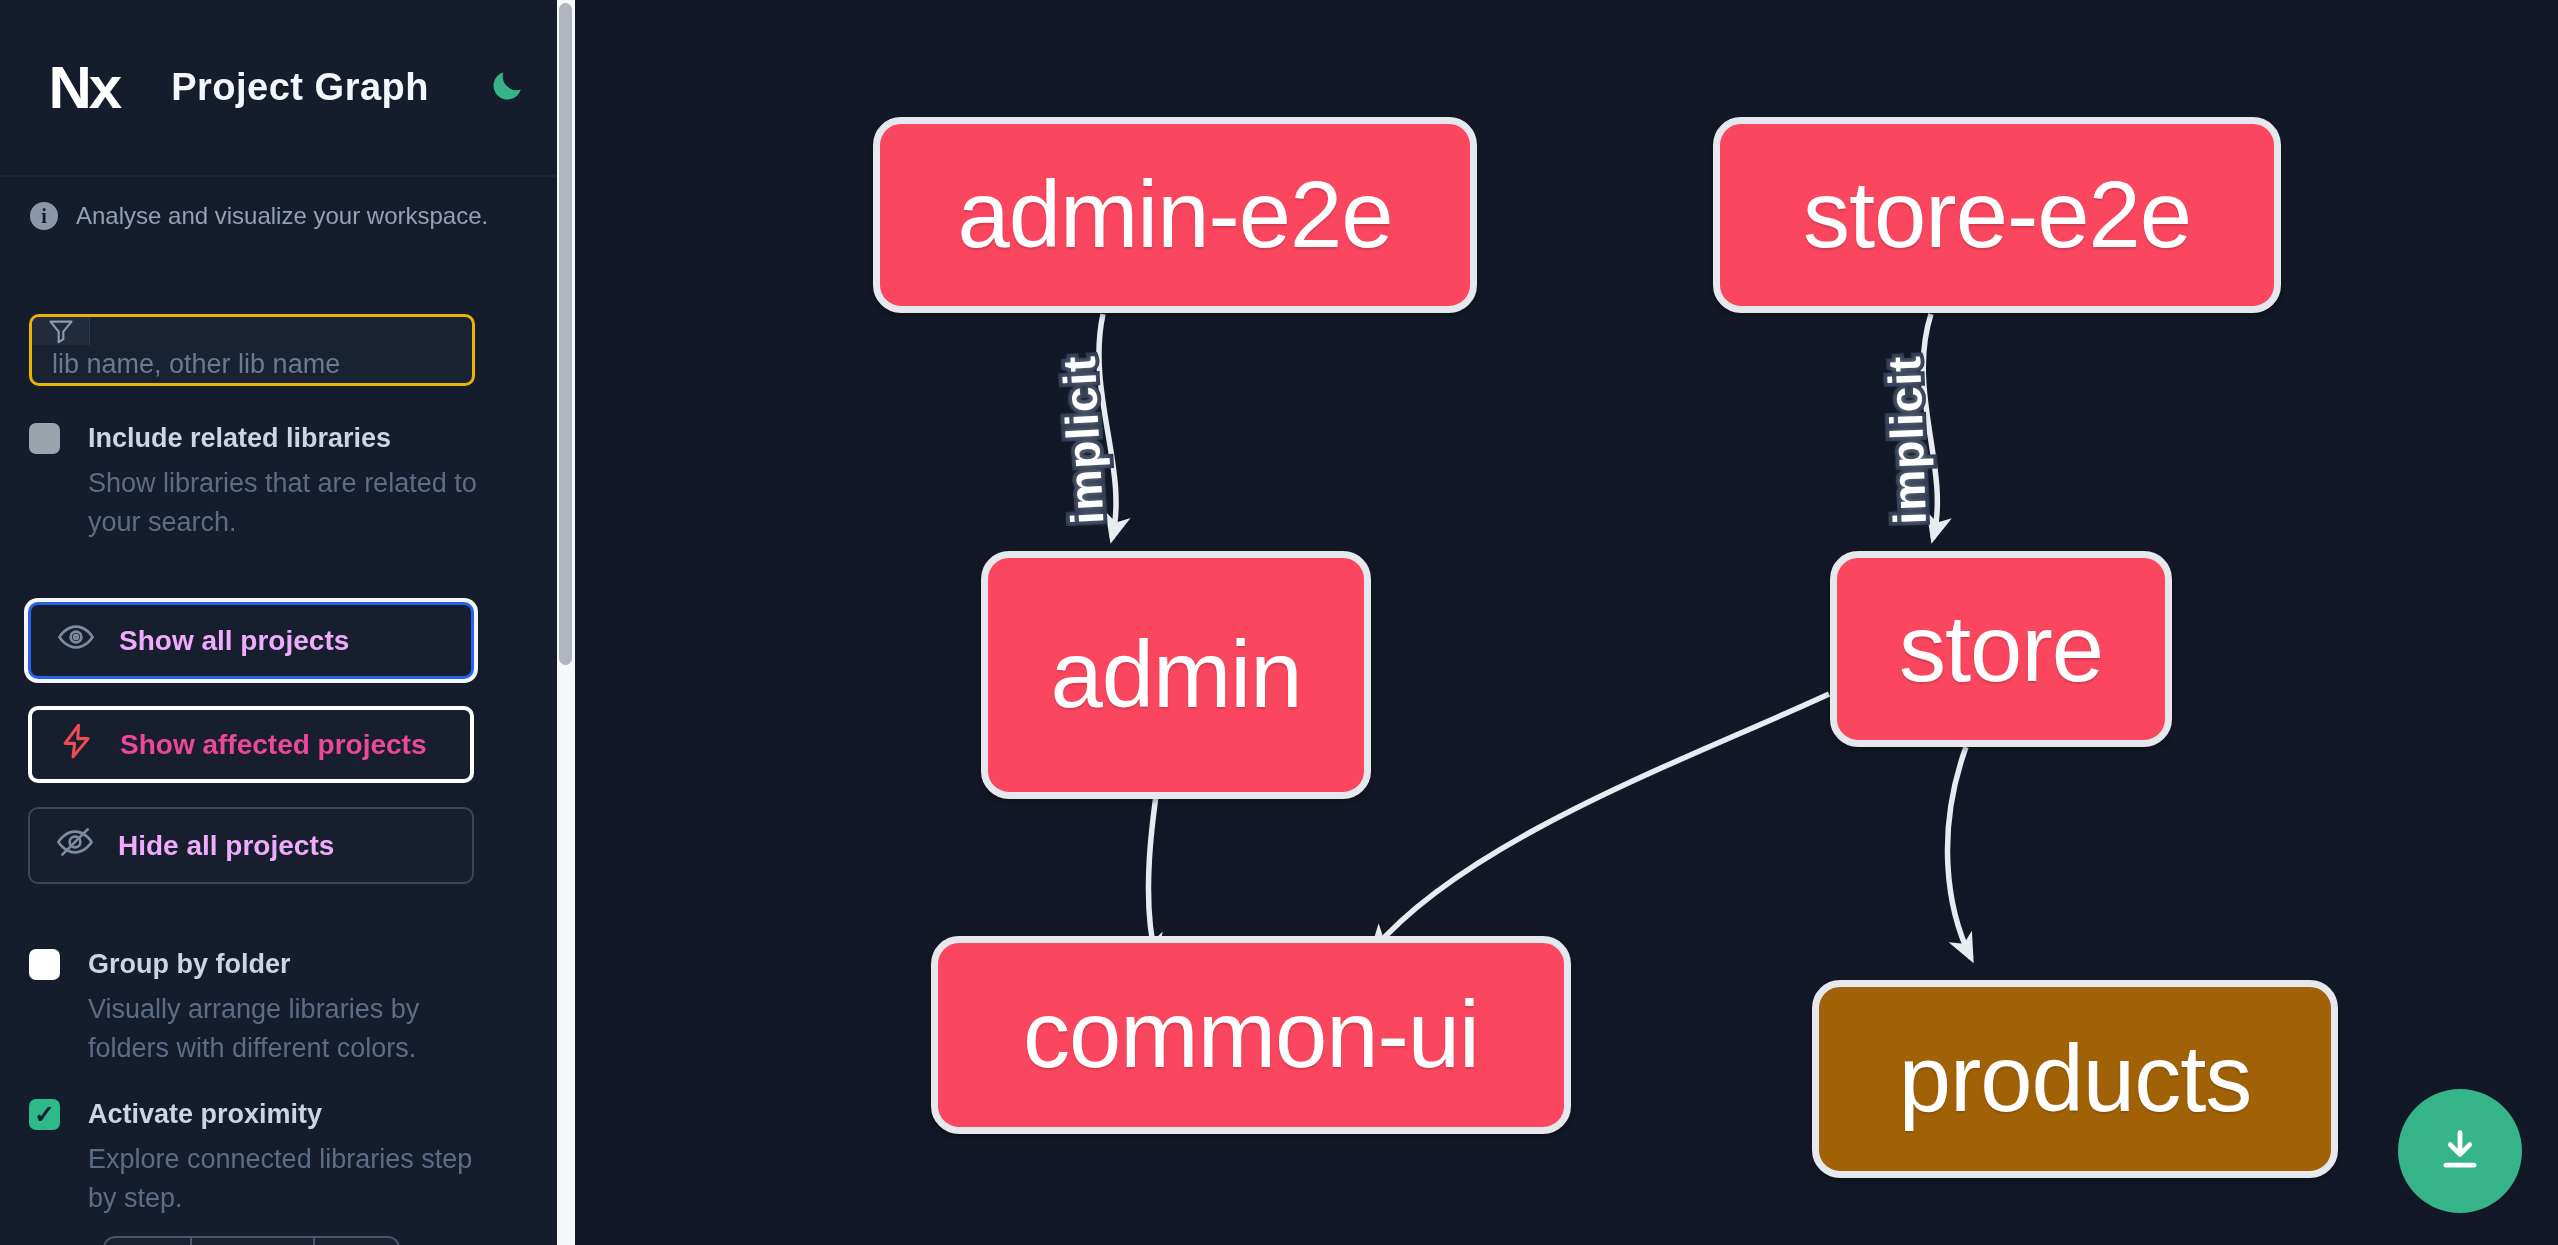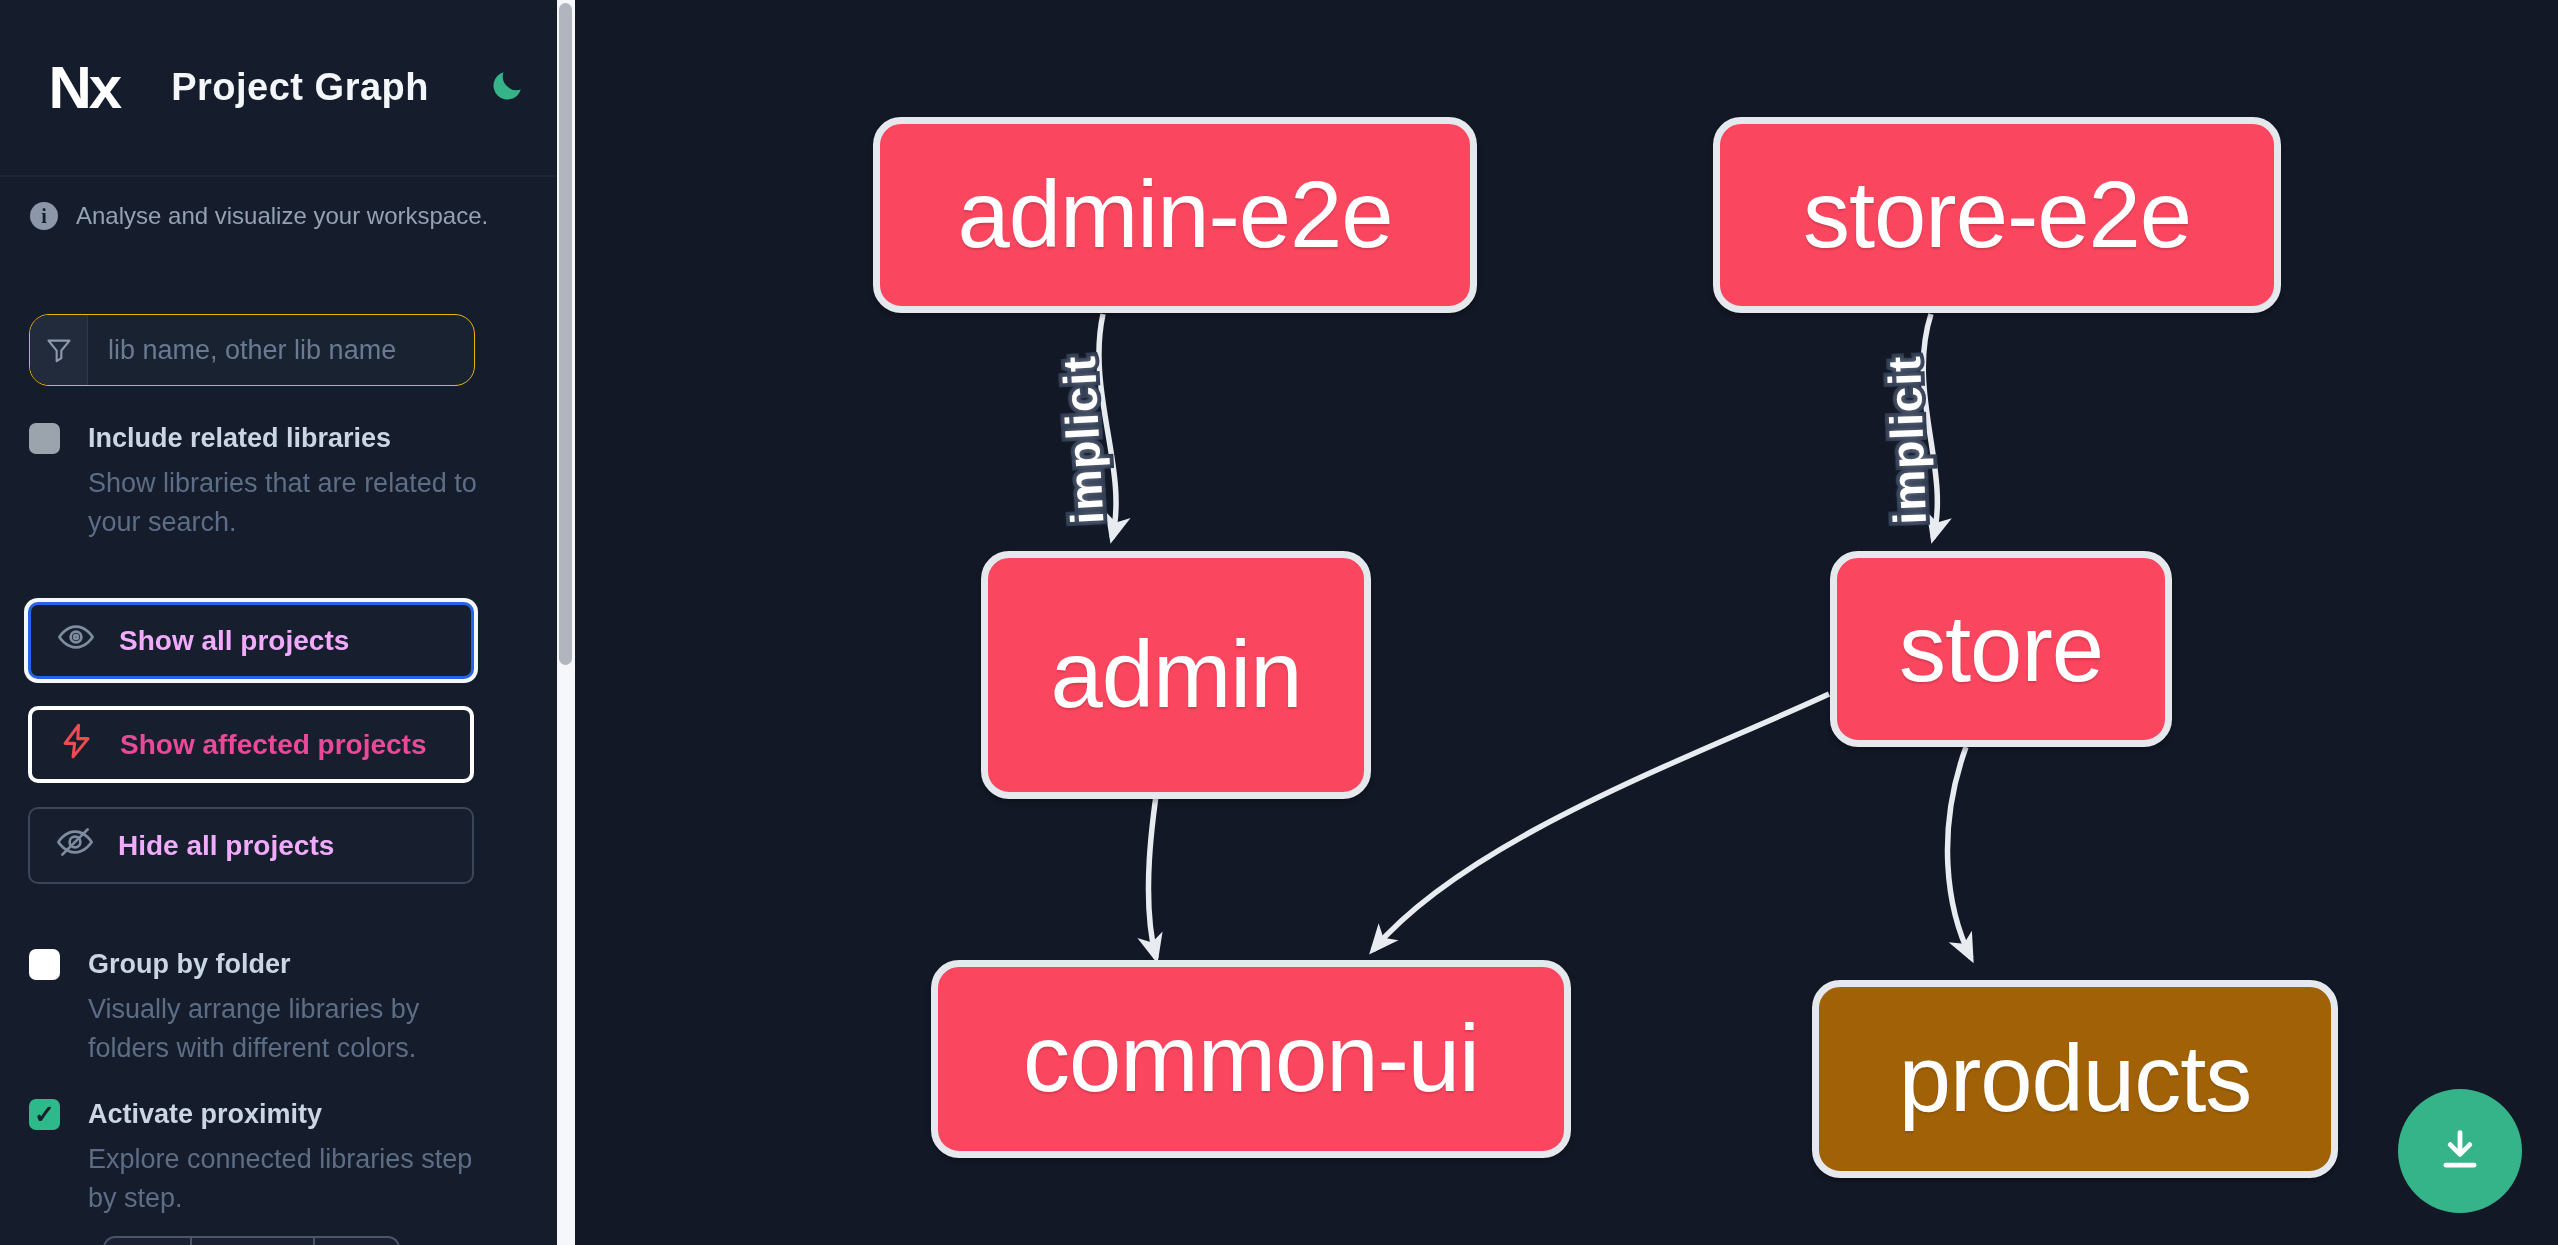--- a/index.html
+++ b/index.html
@@ -36,22 +36,22 @@
   }
   .info-icon {
     width:28px; height:28px; border-radius:50%; background:#8b97a8;
     color:#151c2b; font-weight:800; font-size:20px; font-family:"Liberation Serif",serif;
     display:flex; align-items:center; justify-content:center; flex:0 0 auto;
   }
   .tagline { font-size:24px; color:#93a1b3; font-weight:500; }
 
   .search-box {
     position:absolute; left:29px; top:314px; width:446px; height:72px;
-    background:#192231; border:1px solid #eab308; border-radius:20px;
-    display:flex; align-items:stretch; overflow:hidden;
+    background:#192231; border:3px solid #eab308; border-radius:10px;
+    display:flex; align-items:stretch; overflow:hidden;flex-direction:column;
   }
   .search-icon-cell {
     width:58px; background:#212b3c; border-right:1px solid #2e3950;
     display:flex; align-items:center; justify-content:center; flex:0 0 auto;
   }
   .search-input {
     flex:1; background:transparent; border:none; outline:none;
     padding:0 20px; font-size:27px; color:#cbd5e1; font-family:"Liberation Sans",sans-serif;
   }
   .search-input::placeholder { color:#6a7a92; }
@@ -254,21 +254,21 @@
   </div>
 
   <div class="node affected" style="left:406px; top:551px; width:390px; height:248px;">
     <span>admin</span>
   </div>
 
   <div class="node affected" style="left:1255px; top:551px; width:342px; height:196px;">
     <span>store</span>
   </div>
 
-  <div class="node affected" style="left:356px; top:960px; width:640px; height:198px;text-align:right;">
+  <div class="node affected" style="left:356px; top:936px; width:640px; height:198px;text-align:right;">
     <span>common-ui</span>
   </div>
 
   <div class="node plain" style="left:1237px; top:980px; width:526px; height:198px;">
     <span>products</span>
   </div>
 
 </main>
 
 <button class="fab">

